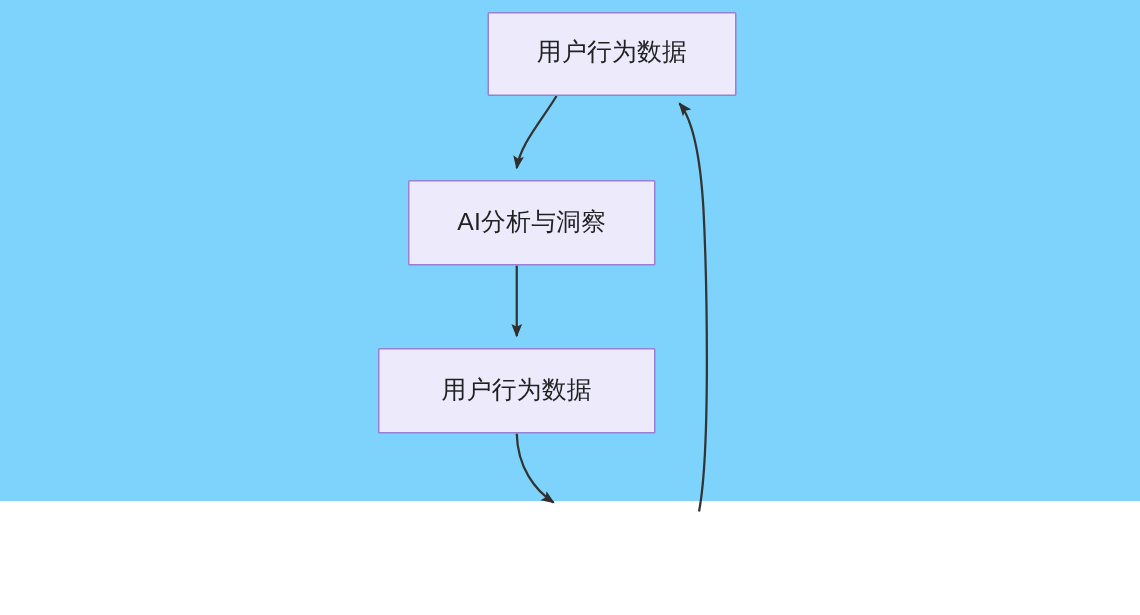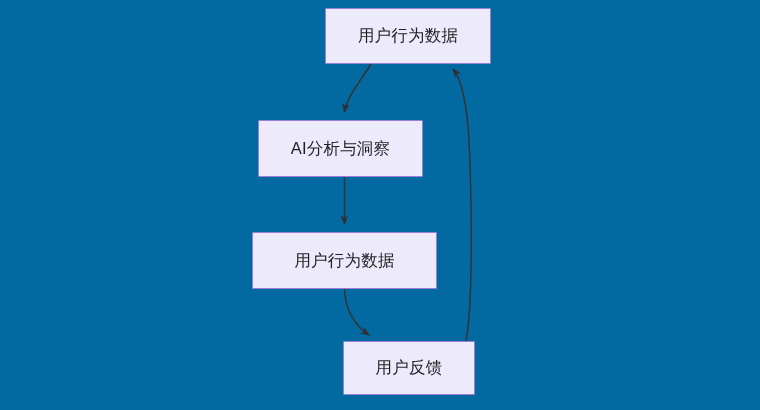--- a/index.html
+++ b/index.html
@@ -10,22 +10,22 @@
   body {
     width: 760px;
     height: 410px;
     background: #ffffff;
     font-family: "Liberation Sans", "DejaVu Sans", sans-serif;
     overflow: hidden;
   }
   #diagram-root {
     position: relative;
     width: 760px;
-    height: 410px;
-    background: #0369a1;
+    height: 334px;
+    background: #7dd3fc;
   }
   #edge-layer {
     position: absolute;
     left: 0;
     top: 0;
     width: 760px;
     height: 410px;
   }
   .flow-node {
     position: absolute;
@@ -40,21 +40,21 @@
   }
   .flow-node .node-label {
     font-size: 16.5px;
     line-height: 1.2;
     color: #1f2020;
     white-space: nowrap;
     letter-spacing: 0.2px;
   }
   
   #node-user-behavior-data { left: 325px; top: 8px;   width: 166px; height: 56px; }
-  #node-ai-analysis        { left: 258px; top: 120px; width: 165px; height: 57px; text-align: center; }
+  #node-ai-analysis        { left: 272px; top: 120px; width: 165px; height: 57px; text-align: center; }
   #node-product-innovation { left: 252px; top: 232px; width: 185px; height: 57px; }
   #node-user-feedback      { left: 343px; top: 341px; width: 132px; height: 54px; }
 </style>
 </head>
 <body>
 
 <div id="diagram-root">
 
   <svg id="edge-layer" viewBox="0 0 760 410" width="760" height="410" xmlns="http://www.w3.org/2000/svg">
     <defs>
@@ -77,17 +77,14 @@
   </div>
 
   <div class="flow-node" id="node-ai-analysis">
     <span class="node-label">AI分析与洞察</span>
   </div>
 
   <div class="flow-node" id="node-product-innovation">
     <span class="node-label">用户行为数据</span>
   </div>
 
-  <div class="flow-node" id="node-user-feedback">
-    <span class="node-label">用户反馈</span>
-  </div>
 
 </div>
 
 </body></html>

